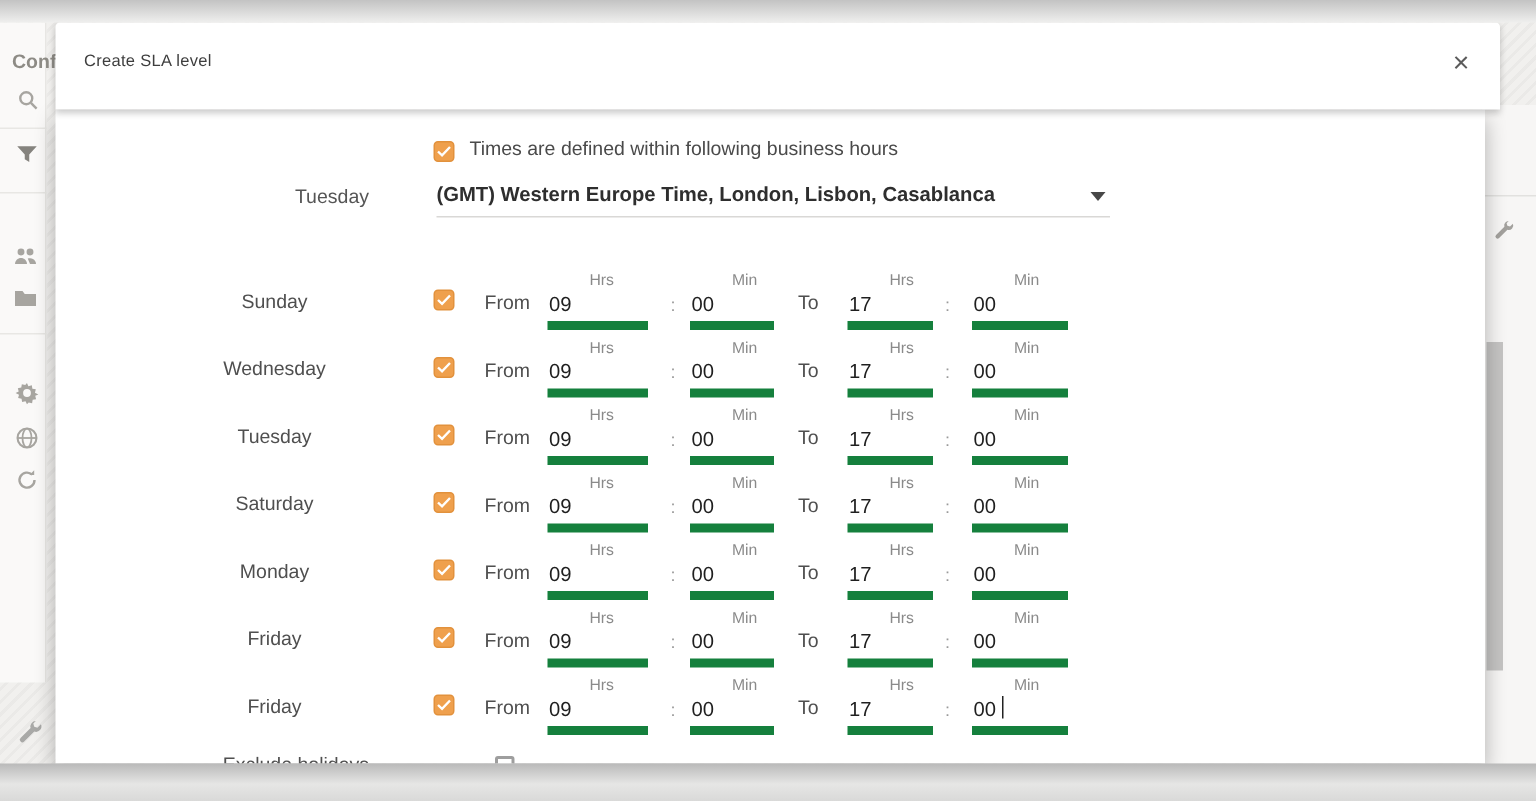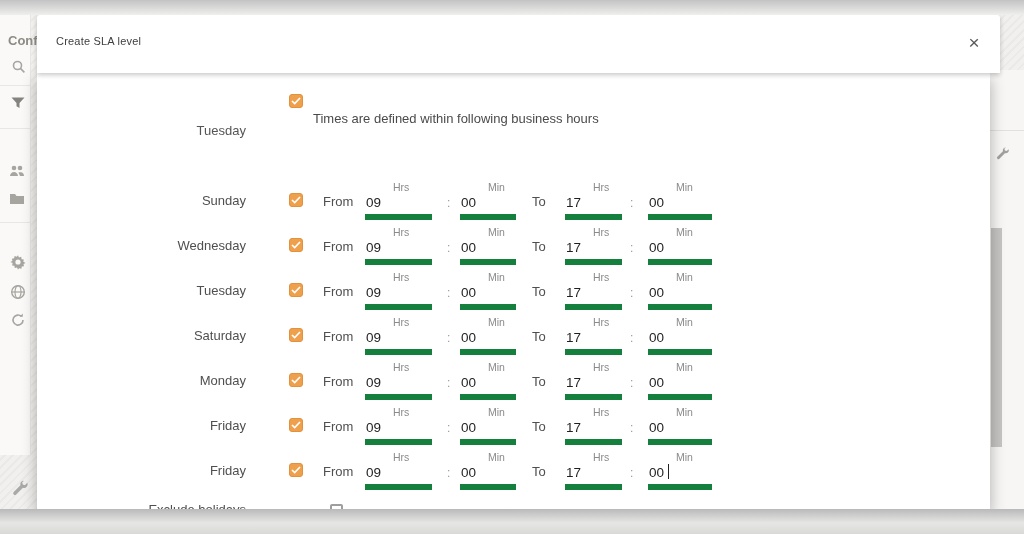--- a/index.html
+++ b/index.html
@@ -33,29 +33,29 @@
   .modal-close{position:absolute;right:14px;top:16px;width:24px;height:24px;line-height:24px;text-align:center;
                font-size:19px;color:#5b5b5b;cursor:pointer;}
   .modal-body{position:absolute;left:0;top:58px;width:953px;height:436px;background:#ffffff;
               box-shadow:0 6px 14px rgba(0,0,0,0.3);overflow:hidden;z-index:1;}
   
   .bh-row{position:absolute;left:0;top:0;}
   .cb{position:absolute;width:14px;height:14px;border-radius:3px;background:#efa04d;border:1px solid #e2913c;}
   .cb svg{position:absolute;left:1px;top:2px;width:10px;height:8px;}
   .cb-empty{position:absolute;width:13px;height:13px;border:2px solid #9e9e9e;border-radius:2px;background:#fff;}
   .bh-cb{left:252px;top:21px;}
-  .bh-label{position:absolute;left:276px;top:38px;font-size:13px;color:#4a4a4a;white-space:nowrap;}
+  .bh-label{position:absolute;left:276px;top:18px;font-size:13px;color:#4a4a4a;white-space:nowrap;}
   .tz-label{position:absolute;left:83px;top:50px;width:126px;text-align:right;font-size:13px;color:#555;}
   .tz-select{position:absolute;left:254px;top:44px;width:449px;height:28px;cursor:pointer;
              border-bottom:1px solid #d9d8d6;}
   .tz-value{position:absolute;left:0;top:5px;font-size:13.5px;font-weight:700;color:#2e2e2e;white-space:nowrap;}
   .tz-caret{position:absolute;right:3px;top:11px;width:0;height:0;
             border-left:5px solid transparent;border-right:5px solid transparent;border-top:6px solid #474747;}
   .day-row{position:absolute;left:0;width:953px;height:40px;}
-  .day-label{position:absolute;left:83px;top:12px;width:126px;text-align:right;font-size:13px;color:#4f4f4f;}
+  .day-label{position:absolute;left:83px;top:12px;width:126px;text-align:center;font-size:13px;color:#4f4f4f;}
   .day-cb{left:252px;top:12px;}
   .word-from{position:absolute;left:286px;top:13px;font-size:13px;color:#4f4f4f;}
   .word-to{position:absolute;left:495px;top:13px;font-size:13px;color:#4f4f4f;}
   .field{position:absolute;top:0;}
   .field .flabel{display:block;font-size:10.5px;color:#8a8a8a;margin-bottom:2px;margin-left:28px;}
   .field input{display:block;width:100%;border:none;outline:none;background:transparent;
                border-bottom:6px solid #15803d;font-size:13.5px;color:#1f1f1f;padding:0 0 4px 1px;}
   .f1{left:328px;width:67px;}
   .f2{left:423px;width:56px;}
   .f3{left:528px;width:57px;}
@@ -143,20 +143,24 @@
       <div class="bh-row">
         <span class="cb bh-cb">
           <svg viewBox="0 0 10 8">
               <polyline points="1,4 3.7,6.6 9,1" fill="none" stroke="#ffffff" stroke-width="1.6"></polyline>
             </svg>
         </span>
         <span class="bh-label">Times are defined within following business hours</span>
       </div>
 
       <div class="tz-label">Tuesday</div>
+      <div class="tz-select">
+        <span class="tz-value">(GMT) Western Europe Time, London, Lisbon, Casablanca</span>
+        <span class="tz-caret"></span>
+      </div>
 
       <div id="days">
   <div class="day-row" style="top: 108px;">
     <span class="day-label">Sunday</span>
     <span class="cb day-cb">
       <svg viewBox="0 0 10 8">
                 <polyline points="1,4 3.7,6.6 9,1" fill="none" stroke="#ffffff" stroke-width="1.6"></polyline>
               </svg>
     </span>
     <span class="word-from">From</span>

